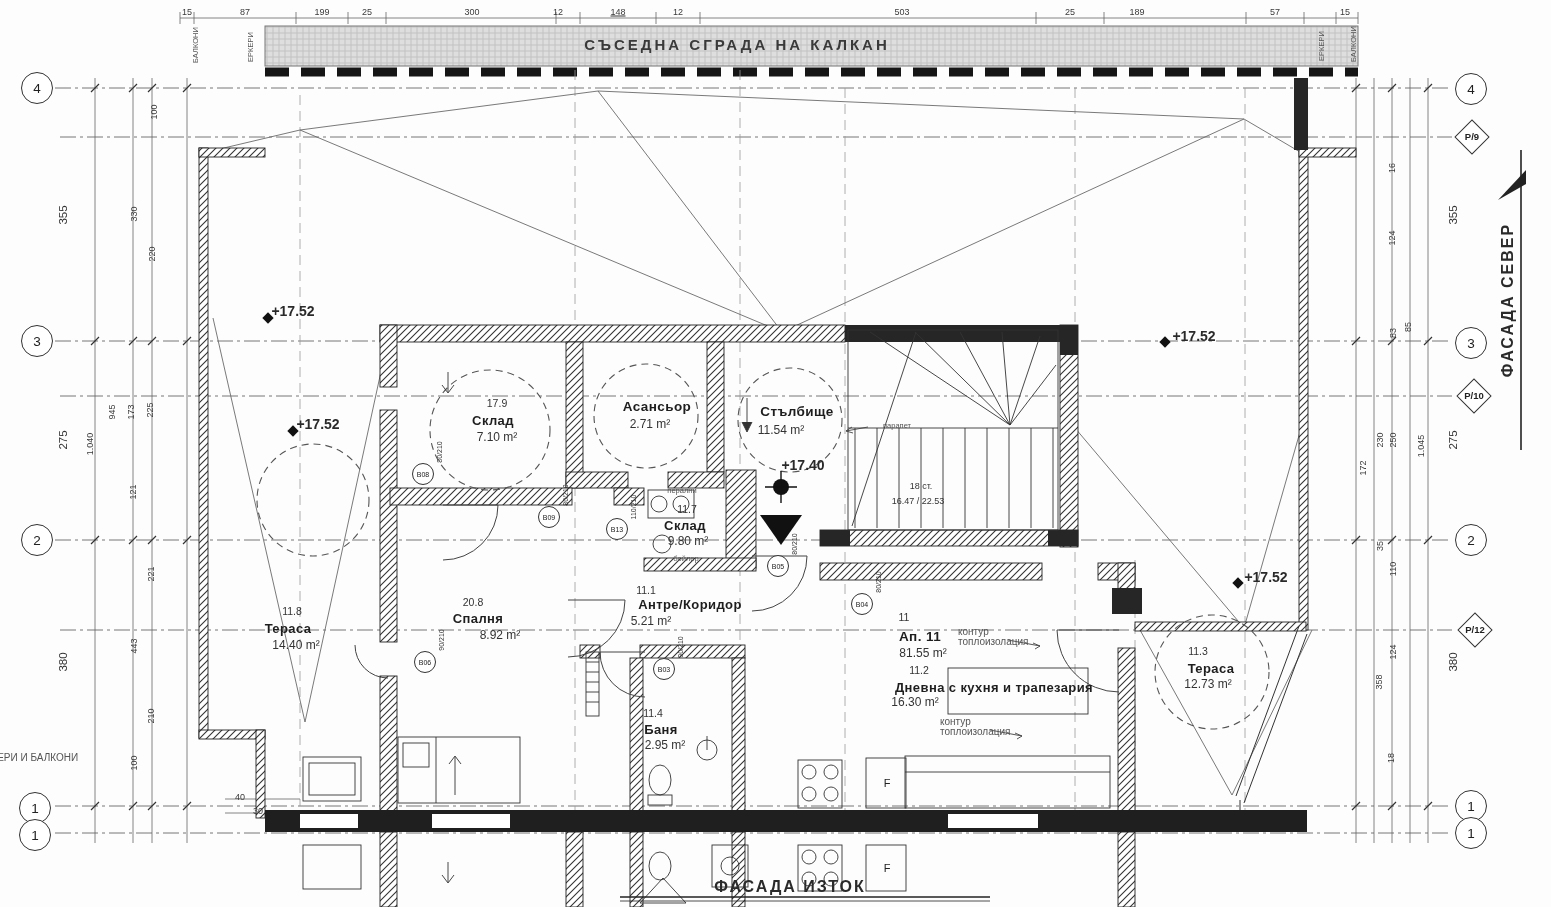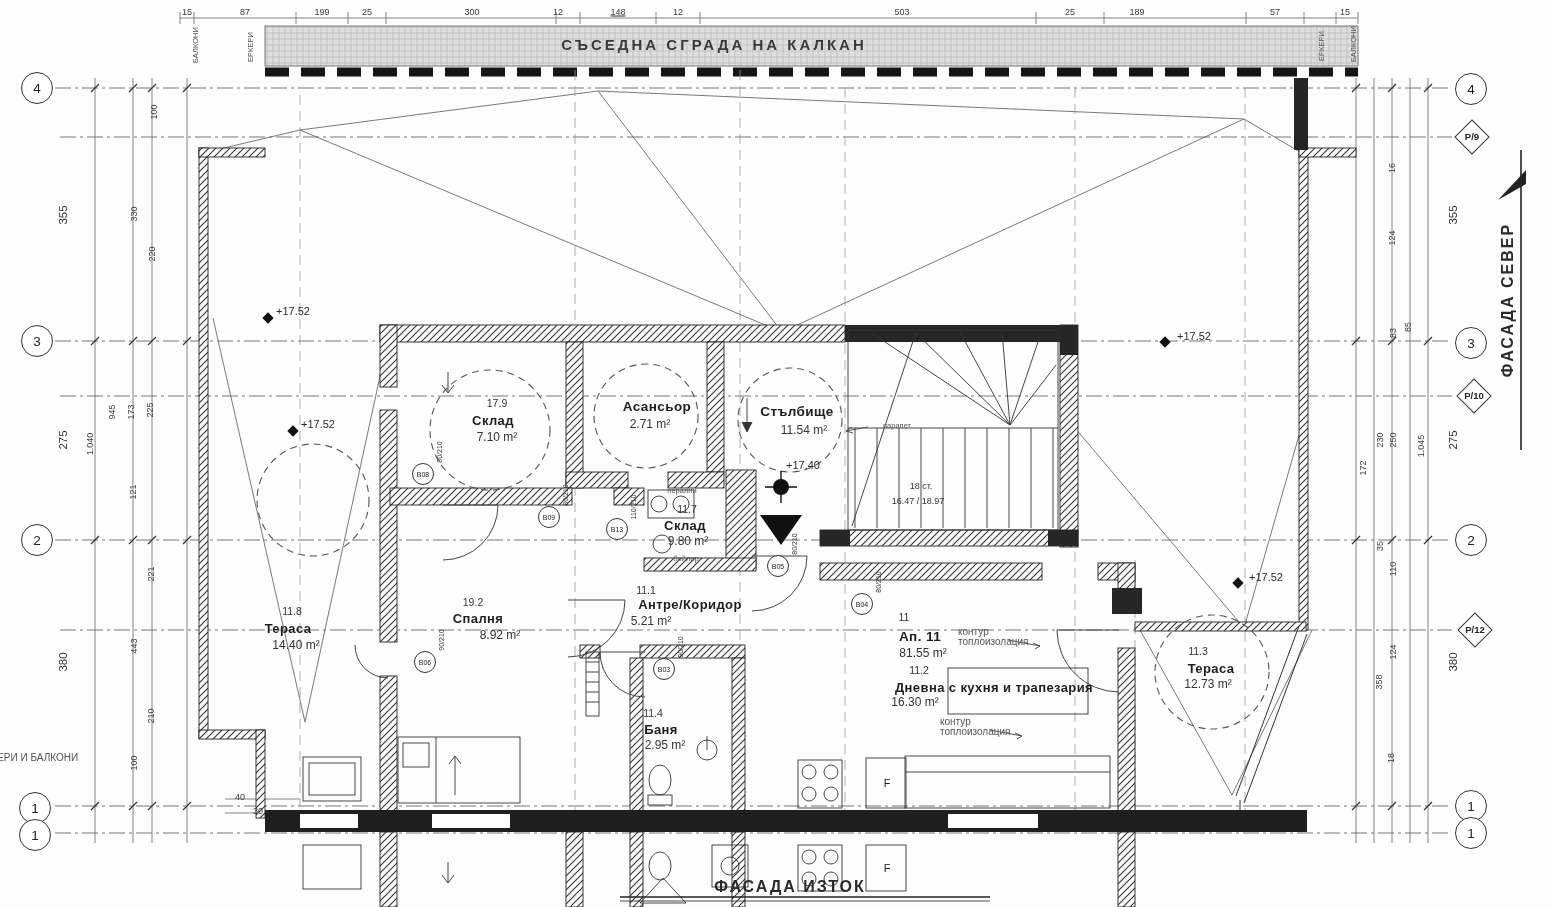--- a/index.html
+++ b/index.html
@@ -11,21 +11,21 @@
   .title{font-size:15px;font-weight:700;letter-spacing:3px;color:#3a3a3a}
   .facade{font-size:16px;font-weight:700;letter-spacing:2px;color:#2a2a2a}
   .rname{font-size:13px;font-weight:700;letter-spacing:.4px;color:#1e1e1e}
   .rname.big{font-size:13.5px}
   .rarea{font-size:12px;color:#333}
   .rnum{font-size:10.5px;color:#333}
   .dim{font-size:9px;color:#3a3a3a}
   .dimL{font-size:11.5px;color:#333}
   .tiny{font-size:7.5px;color:#555}
   .tinyL{position:absolute;font-size:10px;color:#555;white-space:nowrap;transform:translate(0,-50%)}
-  .lvl{font-size:11px;font-weight:400;color:#2a2a2a}
+  .lvl{font-size:14px;font-weight:700;color:#2a2a2a}
   .st{font-size:9px;color:#333}
   .fr{font-size:11px;color:#222}
   .bubble{position:absolute;width:30px;height:30px;border:1.4px solid #333;border-radius:50%;
           background:#fff;display:flex;align-items:center;justify-content:center;
           font-size:13.5px;color:#222;transform:translate(-50%,-50%)}
   .diamond{position:absolute;width:23px;height:23px;border:1.3px solid #333;background:#fff;
            transform:translate(-50%,-50%) rotate(45deg)}
   .dlabel{font-size:9.5px;color:#222;font-weight:700}
   .doortag{position:absolute;width:20px;height:20px;border:1px solid #333;border-radius:50%;
            background:#fff;display:flex;align-items:center;justify-content:center;
@@ -258,21 +258,21 @@
   <g>
     <line x1="1521" y1="150" x2="1521" y2="450" stroke="#222" stroke-width="1.6"></line>
     <polygon points="1498,200 1526,170 1526,184" fill="#222"></polygon>
     <line x1="620" y1="897" x2="990" y2="897" stroke="#222" stroke-width="1.4"></line>
     <line x1="620" y1="901" x2="990" y2="901" stroke="#222" stroke-width="0.8"></line>
   </g>
 </svg>
 
 <div id="overlay" style="position:absolute;left:0;top:0;width:100%;height:100%">
 
-  <span class="lbl title" style="left:714px;top:44px">СЪСЕДНА СГРАДА НА КАЛКАН</span>
+  <span class="lbl title" style="left:737px;top:44px">СЪСЕДНА СГРАДА НА КАЛКАН</span>
   <span class="lbl facade rot" style="left:1508px;top:300px">ФАСАДА СЕВЕР</span>
   <span class="lbl facade" style="left:790px;top:887px">ФАСАДА ИЗТОК</span>
 
   <div class="bubble" style="left:37px;top:88px">4</div>
   <div class="bubble" style="left:37px;top:341px">3</div>
   <div class="bubble" style="left:37px;top:540px">2</div>
   <div class="bubble" style="left:35px;top:808px">1</div>
   <div class="bubble" style="left:35px;top:835px">1</div>
 
   <div class="bubble" style="left:1471px;top:89px">4</div>
@@ -285,37 +285,37 @@
   <span class="lbl dlabel" style="left:1472px;top:137px">P/9</span>
   <div class="diamond" style="left:1474px;top:396px"></div>
   <span class="lbl dlabel" style="left:1474px;top:396px">P/10</span>
   <div class="diamond" style="left:1475px;top:630px"></div>
   <span class="lbl dlabel" style="left:1475px;top:630px">P/12</span>
 
   <span class="lbl rname big" style="left:657px;top:407px">Асансьор</span>
   <span class="lbl rarea" style="left:650px;top:424px">2.71 m²</span>
 
   <span class="lbl rname big" style="left:797px;top:412px">Стълбище</span>
-  <span class="lbl rarea" style="left:804px;top:430px">11.54 m²</span>
+  <span class="lbl rarea" style="left:781px;top:430px">11.54 m²</span>
 
   <span class="lbl rnum" style="left:497px;top:403px">17.9</span>
   <span class="lbl rname" style="left:493px;top:420px">Склад</span>
   <span class="lbl rarea" style="left:497px;top:437px">7.10 m²</span>
 
   <span class="lbl tiny" style="left:682px;top:491px">перални</span>
   <span class="lbl rnum" style="left:687px;top:509px">11.7</span>
   <span class="lbl rname" style="left:685px;top:525px">Склад</span>
   <span class="lbl rarea" style="left:688px;top:541px">9.80 m²</span>
   <span class="lbl tiny" style="left:686px;top:559px">бойлер</span>
 
   <span class="lbl rnum" style="left:646px;top:590px">11.1</span>
   <span class="lbl rname" style="left:690px;top:604px">Антре/Коридор</span>
   <span class="lbl rarea" style="left:651px;top:621px">5.21 m²</span>
 
-  <span class="lbl rnum" style="left:473px;top:602px">19.2</span>
+  <span class="lbl rnum" style="left:473px;top:602px">20.8</span>
   <span class="lbl rname" style="left:478px;top:618px">Спалня</span>
   <span class="lbl rarea" style="left:500px;top:635px">8.92 m²</span>
 
   <span class="lbl rnum" style="left:292px;top:611px">11.8</span>
   <span class="lbl rname" style="left:288px;top:628px">Тераса</span>
   <span class="lbl rarea" style="left:296px;top:645px">14.40 m²</span>
 
   <span class="lbl rnum" style="left:653px;top:713px">11.4</span>
   <span class="lbl rname" style="left:661px;top:729px">Баня</span>
   <span class="lbl rarea" style="left:665px;top:745px">2.95 m²</span>
@@ -326,21 +326,21 @@
 
   <span class="lbl rnum" style="left:919px;top:670px">11.2</span>
   <span class="lbl rname" style="left:994px;top:687px">Дневна с кухня и трапезария</span>
   <span class="lbl rarea" style="left:915px;top:702px">16.30 m²</span>
 
   <span class="lbl rnum" style="left:1198px;top:651px">11.3</span>
   <span class="lbl rname" style="left:1211px;top:668px">Тераса</span>
   <span class="lbl rarea" style="left:1208px;top:684px">12.73 m²</span>
 
   <span class="lbl st" style="left:921px;top:486px">18 ст.</span>
-  <span class="lbl st" style="left:918px;top:501px">16.47 / 18.97</span>
+  <span class="lbl st" style="left:918px;top:501px">16.47 / 22.53</span>
   <span class="lbl tiny" style="left:897px;top:426px">парапет</span>
 
   <span class="lbl lvl" style="left:293px;top:311px">+17.52</span>
   <span class="lbl lvl" style="left:318px;top:424px">+17.52</span>
   <span class="lbl lvl" style="left:1194px;top:336px">+17.52</span>
   <span class="lbl lvl" style="left:1266px;top:577px">+17.52</span>
   <span class="lbl lvl" style="left:803px;top:465px">+17.40</span>
 
   <span class="tinyL" style="left:958px;top:631px">контур</span>
   <span class="tinyL" style="left:958px;top:641px">топлоизолация</span>

